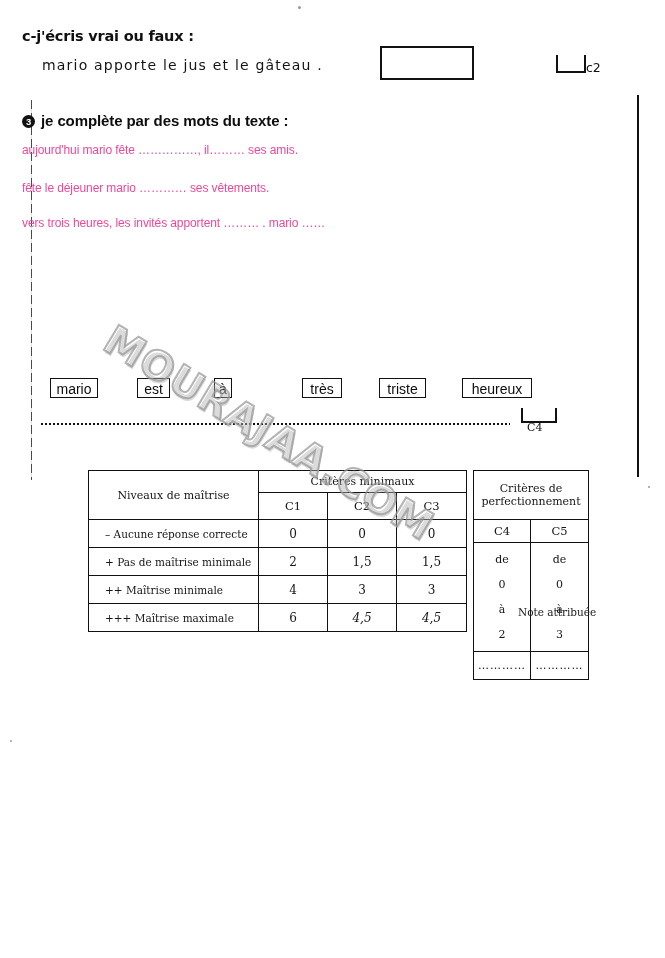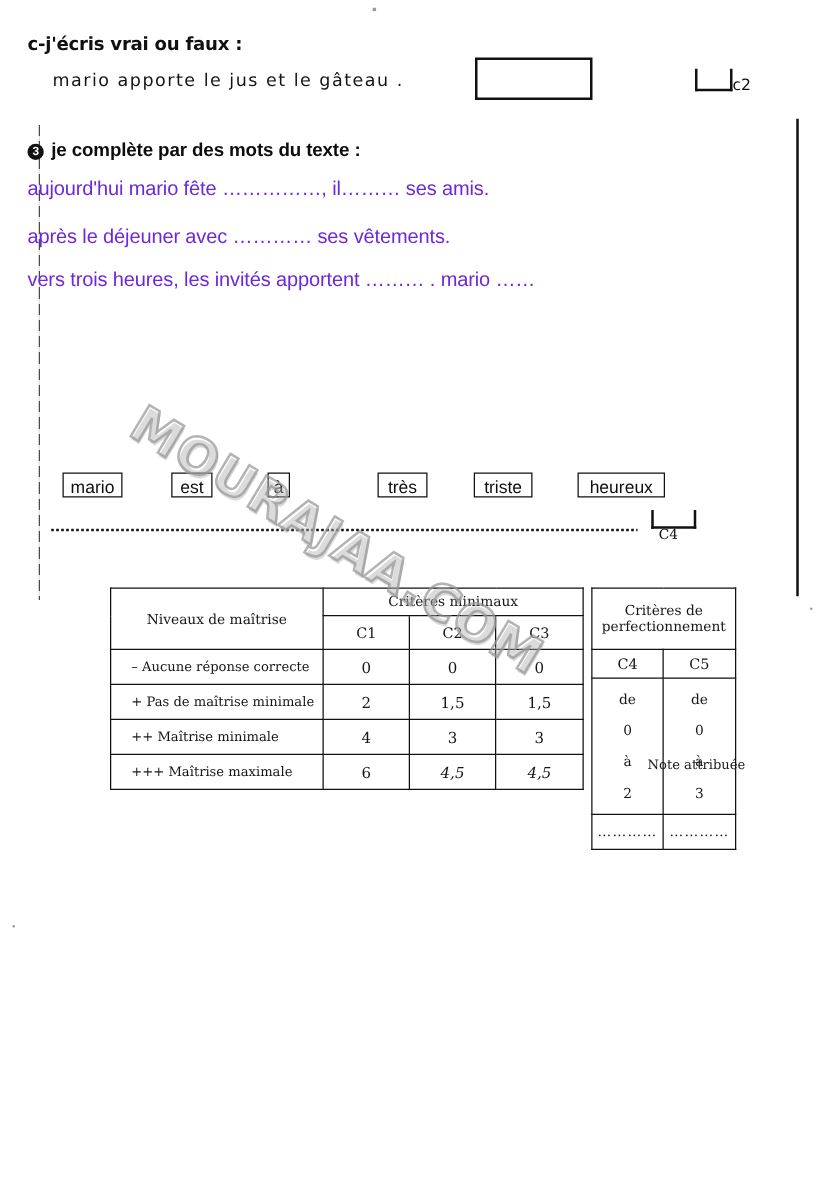--- a/index.html
+++ b/index.html
@@ -114,22 +114,22 @@
   .ex-heading {
     position: absolute;
     font-size: 15px;
     font-weight: 700;
     color: #0d0d0d;
     white-space: nowrap;
     letter-spacing: -0.1px;
   }
   .ex-line {
     position: absolute;
-    font-size: 16px;
-    color: #6d28d9;
+    font-size: 12px;
+    color: #ec4899;
     white-space: nowrap;
     letter-spacing: -0.1px;
   }
   #ex3-heading { left: 22px; top: 112px; }
   #ex3-l1 { left: 22px; top: 143px; }
   #ex3-l2 { left: 22px; top: 181px; }
   #ex3-l3 { left: 22px; top: 216px; }
   #ex3-l4 { left: 22px; top: 245px; }
   #ex4-heading { left: 22px; top: 299px; }
 
@@ -291,21 +291,21 @@
   <div id="q-c-label">c-j'écris vrai ou faux :</div>
   <div id="q-c-sentence" class="hand">mario apporte le jus et le gâteau .</div>
   <div id="answer-box"></div>
   <div id="c2-bracket"></div>
   <div id="c2-bracket-label">c2</div>
 
   <div class="ex-heading" id="ex3-heading">
     <span class="ex-marker">3</span><span>je complète par des mots du texte :</span>
   </div>
   <div class="ex-line" id="ex3-l1">aujourd'hui mario fête ……………, il……… ses amis.</div>
-  <div class="ex-line" id="ex3-l2">après le déjeuner avec ………… ses vêtements.</div>
+  <div class="ex-line" id="ex3-l2">fête le déjeuner mario ………… ses vêtements.</div>
   <div class="ex-line" id="ex3-l3">vers trois heures, les invités apportent ……… . mario ……</div>
 
 
   <div id="word-cards">
     <div class="word-card" style="left:0px;   width:48px;">mario</div>
     <div class="word-card" style="left:87px;  width:33px;">est</div>
     <div class="word-card" style="left:164px; width:18px;">à</div>
     <div class="word-card" style="left:252px; width:40px;">très</div>
     <div class="word-card" style="left:329px; width:47px;">triste</div>
     <div class="word-card" style="left:412px; width:70px;">heureux</div>

